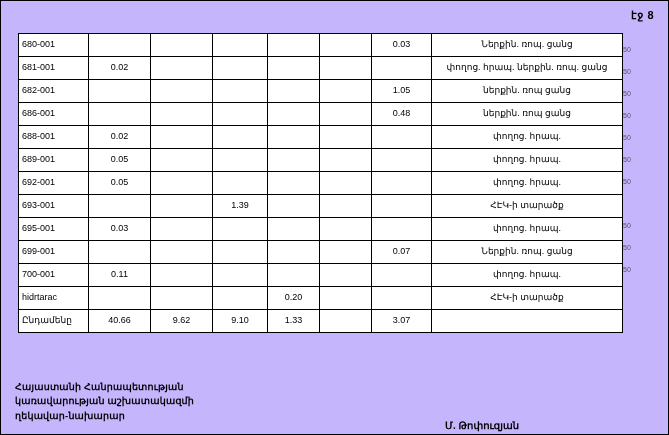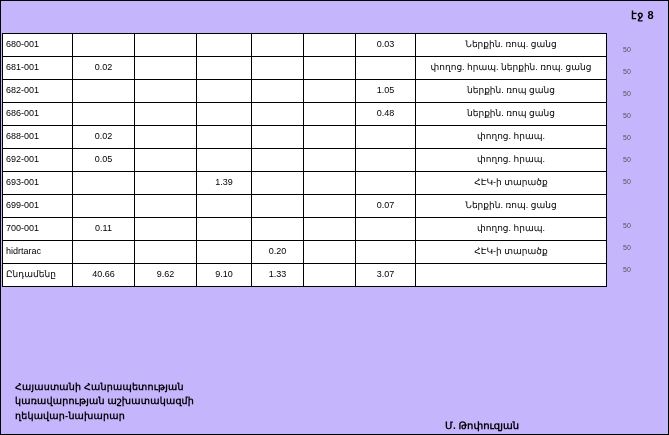--- a/index.html
+++ b/index.html
@@ -32,21 +32,21 @@
     right: 14px;
     top: 8px;
     font-size: 11px;
     font-weight: bold;
     letter-spacing: 0.5px;
   }
 
   
   .table-wrap {
     position: absolute;
-    left: 1px;
+    left: 17px;
     top: 32px;
     width: 624px;
     height: 325px;
   }
 
   table.sheet {
     border-collapse: collapse;
     table-layout: fixed;
     width: 604px;
     font-size: 9px;
@@ -178,38 +178,58 @@
             <td class="code">688-001</td>
             <td class="num">0.02</td>
             <td class="num"></td>
             <td class="num"></td>
             <td class="num"></td>
             <td class="num"></td>
             <td class="num"></td>
             <td class="note">փողոց. հրապ.</td>
           </tr>
           <tr>
+            <td class="code">689-001</td>
+            <td class="num">0.05</td>
+            <td class="num"></td>
+            <td class="num"></td>
+            <td class="num"></td>
+            <td class="num"></td>
+            <td class="num"></td>
+            <td class="note">փողոց. հրապ.</td>
+          </tr>
+          <tr>
             <td class="code">692-001</td>
             <td class="num">0.05</td>
             <td class="num"></td>
             <td class="num"></td>
             <td class="num"></td>
             <td class="num"></td>
             <td class="num"></td>
             <td class="note">փողոց. հրապ.</td>
           </tr>
           <tr>
             <td class="code">693-001</td>
             <td class="num"></td>
             <td class="num"></td>
             <td class="num">1.39</td>
             <td class="num"></td>
             <td class="num"></td>
             <td class="num"></td>
             <td class="note">ՀԷԿ-ի տարածք</td>
+          </tr>
+          <tr>
+            <td class="code">695-001</td>
+            <td class="num">0.03</td>
+            <td class="num"></td>
+            <td class="num"></td>
+            <td class="num"></td>
+            <td class="num"></td>
+            <td class="num"></td>
+            <td class="note">փողոց. հրապ.</td>
           </tr>
           <tr>
             <td class="code">699-001</td>
             <td class="num"></td>
             <td class="num"></td>
             <td class="num"></td>
             <td class="num"></td>
             <td class="num"></td>
             <td class="num">0.07</td>
             <td class="note">Ներքին. ռոպ. ցանց</td>

